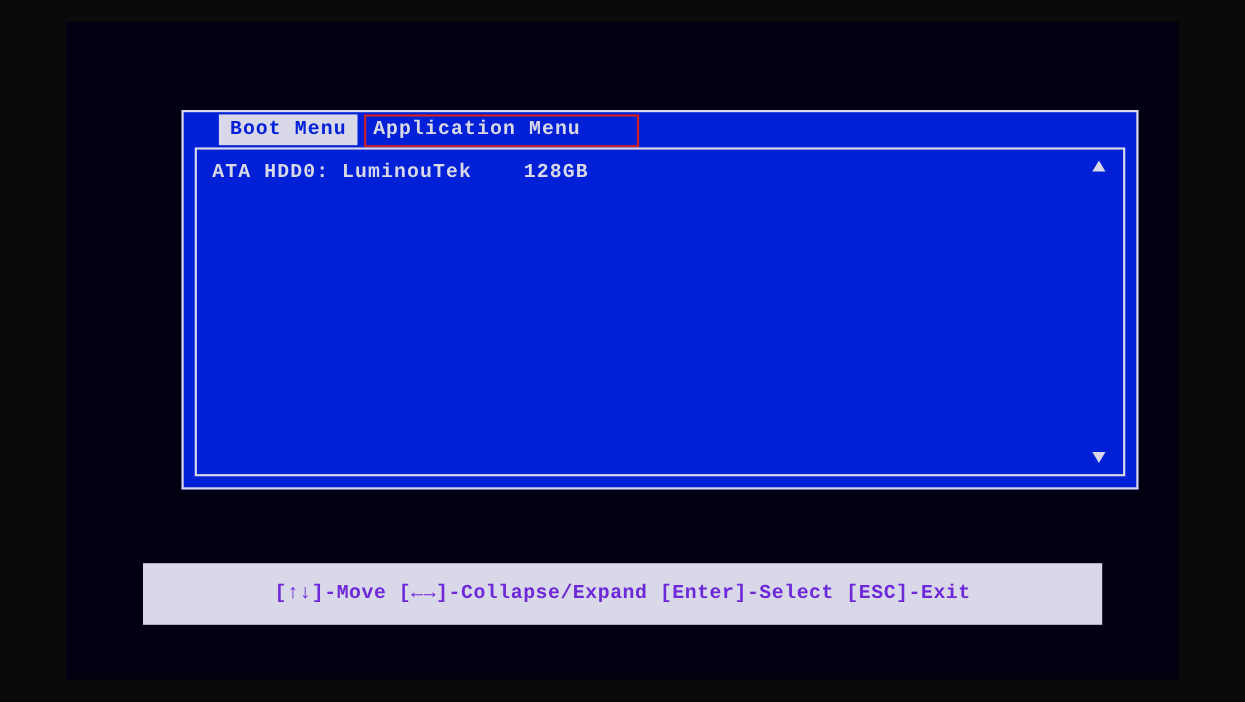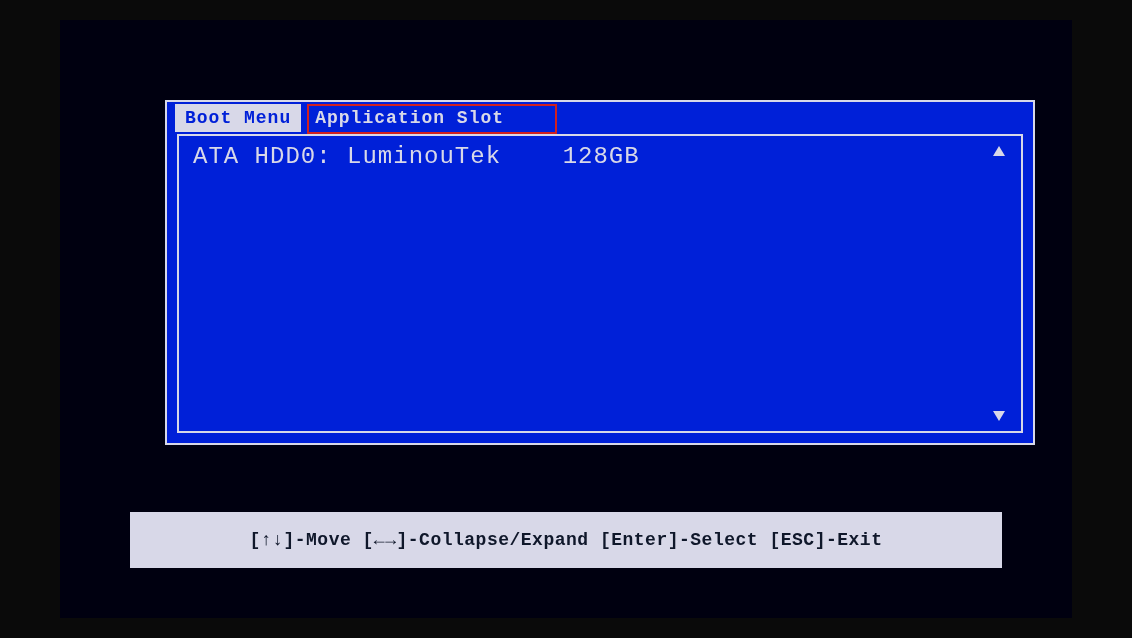--- a/index.html
+++ b/index.html
@@ -32,20 +32,21 @@
       background: #0020d8;
       border: 2px solid #d8d8e8;
     }
     .tabs-row {
       position: relative;
       height: 30px;
       display: flex;
       align-items: flex-end;
       padding-left: 8px;
       padding-top: 5px;
+      margin-left: 24px;
     }
     .tab {
       display: inline-block;
       padding: 4px 10px 4px 10px;
       margin-right: 4px;
       font-size: 18px;
       font-weight: bold;
       letter-spacing: 1px;
     }
     .tab-active {
@@ -70,22 +71,22 @@
       border: 2px solid #d8d8e8;
       background: #0020d8;
       padding: 8px 14px;
       display: flex;
     }
     .content-inner {
       flex: 1;
     }
     .boot-item {
       color: #d8d8e8;
-      font-size: 24px;
-      font-weight: normal;
+      font-size: 18px;
+      font-weight: bold;
       line-height: 26px;
       letter-spacing: 1px;
       white-space: pre;
     }
     .scrollbar-area {
       width: 16px;
       display: flex;
       flex-direction: column;
       justify-content: space-between;
       align-items: center;
@@ -107,39 +108,39 @@
       position: absolute;
       bottom: 50px;
       left: 70px;
       right: 70px;
       height: 56px;
       background: #d8d8e8;
       display: flex;
       flex-direction: column;
       align-items: center;
       justify-content: center;
-      color: #0f172a;
+      color: #6d28d9;
       font-size: 18px;
       font-weight: bold;
       letter-spacing: 0.5px;
     }
     .help-line {
       white-space: pre;
     }
   </style>
 </head>
 <body>
 
 <div class="screen-frame">
 
   <div class="bios-window">
 
     <div class="tabs-row">
       <span class="tab tab-active">Boot Menu</span>
-      <span class="tab tab-inactive">Application Slot</span>
+      <span class="tab tab-inactive">Application Menu</span>
 
       <div class="tab-highlight-box" style="top:2px; left:140px; width:250px; height:30px;"></div>
     </div>
 
     <div class="content-pane">
       <div class="content-inner">
         <div class="boot-item">ATA HDD0: LuminouTek    128GB</div>
       </div>
       <div class="scrollbar-area">
         <div class="scroll-arrow scroll-arrow-up"></div>

